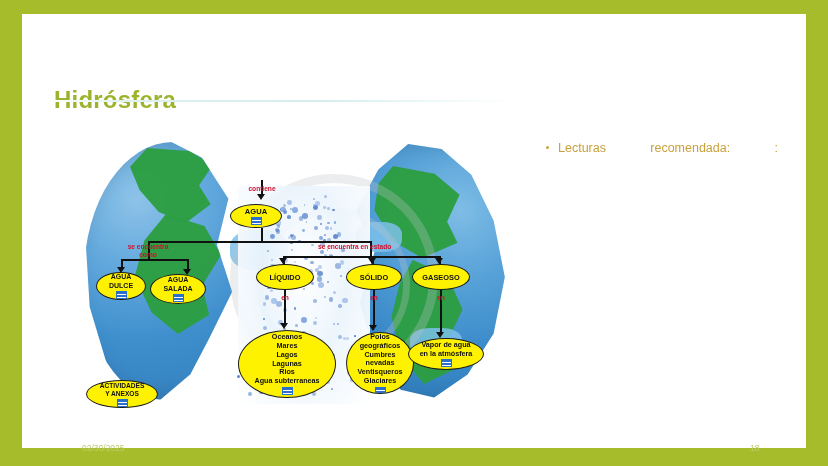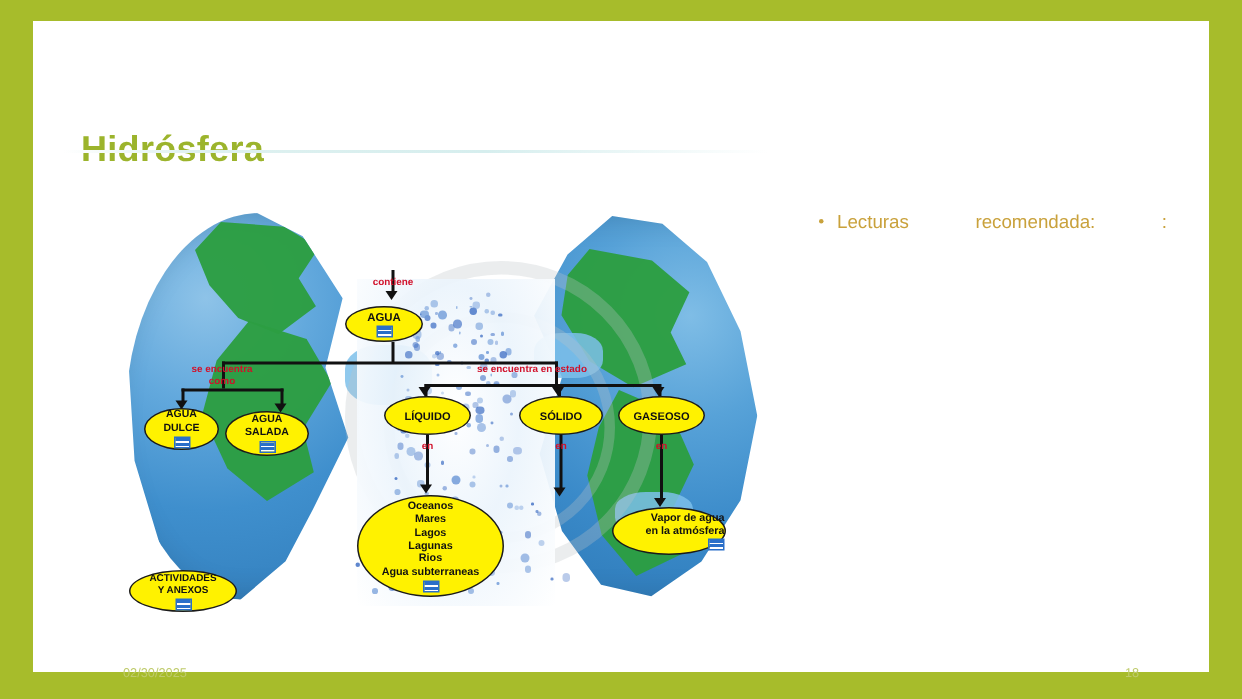--- a/index.html
+++ b/index.html
@@ -122,21 +122,21 @@
   }
   .n-hidrosfera{left:136px;top:4px;width:92px;height:34px;font-size:7.6px;letter-spacing:.3px;}
   .n-agua{left:150px;top:62px;width:52px;height:24px;font-size:7.6px;}
   .n-dulce{left:16px;top:130px;width:50px;height:28px;font-size:7px;line-height:8.6px;}
   .n-salada{left:70px;top:132px;width:56px;height:30px;font-size:7px;line-height:8.6px;}
   .n-liquido{left:176px;top:122px;width:58px;height:26px;font-size:7.4px;}
   .n-solido{left:266px;top:122px;width:56px;height:26px;font-size:7.4px;}
   .n-gaseoso{left:332px;top:122px;width:58px;height:26px;font-size:7.4px;}
   .n-oceanos{left:158px;top:188px;width:98px;height:68px;font-size:7.2px;line-height:8.8px;}
   .n-polos{left:266px;top:190px;width:68px;height:62px;font-size:7.2px;line-height:8.8px;}
-  .n-vapor{left:328px;top:196px;width:76px;height:32px;font-size:7.2px;line-height:8.8px;align-items:flex-end;}
+  .n-vapor{left:328px;top:196px;width:76px;height:32px;font-size:7.2px;line-height:8.8px;}
   .n-actividades{left:6px;top:238px;width:72px;height:28px;font-size:6.6px;line-height:8px;}
   
   .conn{position:absolute;background:#111;z-index:5;}
   .arrow{
     position:absolute;width:0;height:0;z-index:5;
     border-left:4px solid transparent;border-right:4px solid transparent;
     border-top:6px solid #111;
   }
   .elabel{
     position:absolute;color:#D1102A;font-weight:bold;z-index:7;
@@ -393,20 +393,29 @@
       <div class="node n-oceanos">
         <span class="cap">Oceanos</span>
         <span class="cap">Mares</span>
         <span class="cap">Lagos</span>
         <span class="cap">Lagunas</span>
         <span class="cap">Rios</span>
         <span class="cap">Agua subterraneas</span>
         <span class="glyph"></span>
       </div>
 
+      <div class="node n-polos">
+        <span class="cap">Polos</span>
+        <span class="cap">geográficos</span>
+        <span class="cap">Cumbres</span>
+        <span class="cap">nevadas</span>
+        <span class="cap">Ventisqueros</span>
+        <span class="cap">Glaciares</span>
+        <span class="glyph"></span>
+      </div>
 
       <div class="node n-vapor">
         <span class="cap">Vapor de agua</span>
         <span class="cap">en la atmósfera</span>
         <span class="glyph"></span>
       </div>
 
       <div class="node n-actividades">
         <span class="cap">ACTIVIDADES</span>
         <span class="cap">Y ANEXOS</span>

